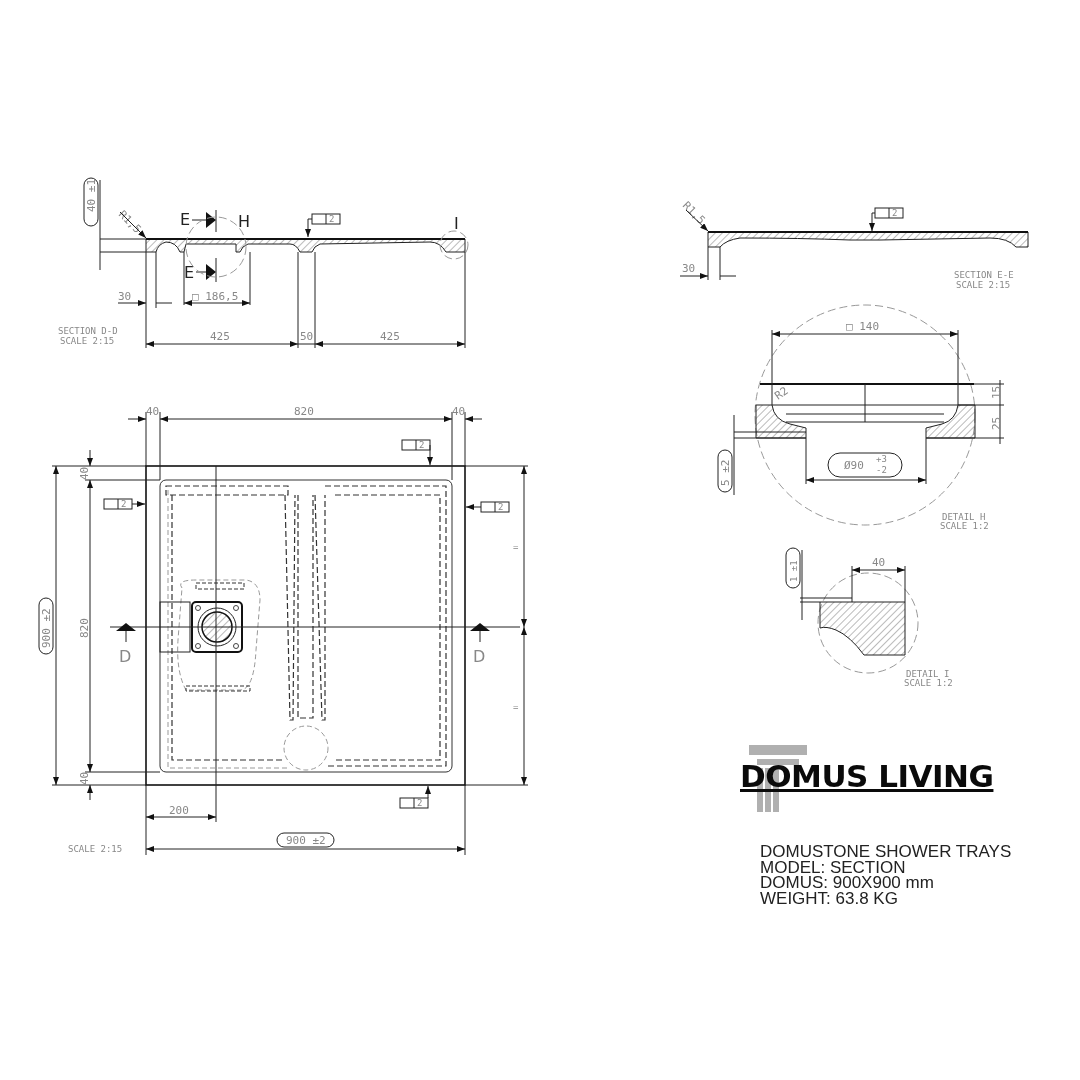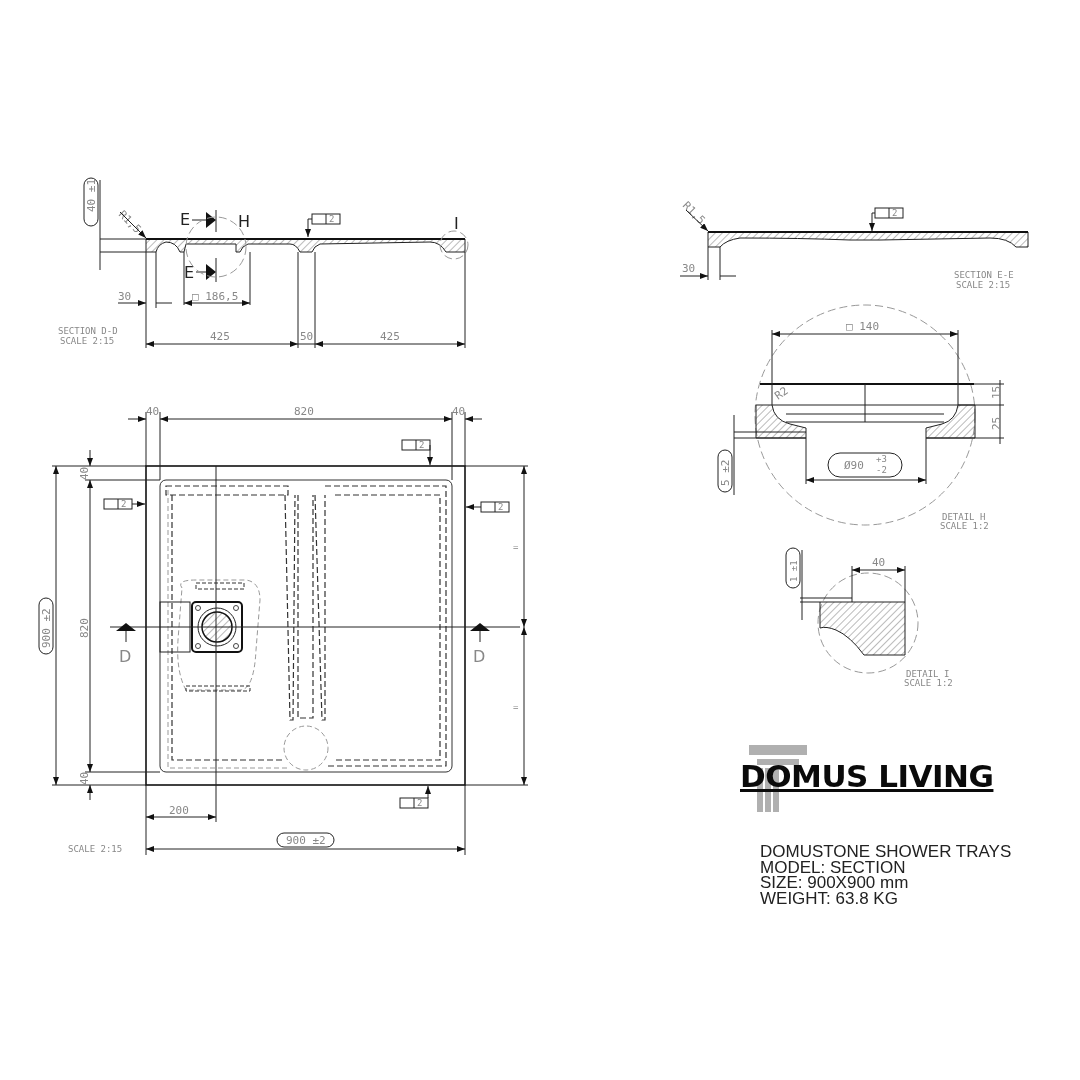--- a/index.html
+++ b/index.html
@@ -261,15 +261,15 @@
     <rect x="757" y="768" width="6" height="44" fill="#b0b0b0"></rect>
     <rect x="765" y="768" width="6" height="44" fill="#b0b0b0"></rect>
     <rect x="773" y="768" width="6" height="44" fill="#b0b0b0"></rect>
   </g>
 </svg>
 
 <div class="brand">DOMUS LIVING</div>
 <div class="info">
   <div>DOMUSTONE SHOWER TRAYS</div>
   <div>MODEL: SECTION</div>
-  <div>SIZE: 900X900 mm</div>
+  <div>DOMUS: 900X900 mm</div>
   <div>WEIGHT: 63.8 KG</div>
 </div>
 
 </body></html>

